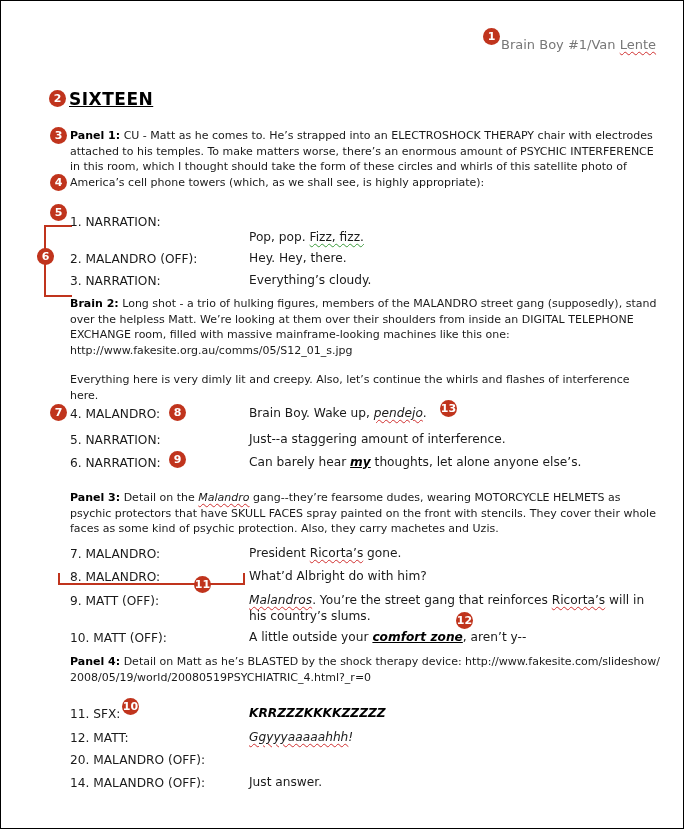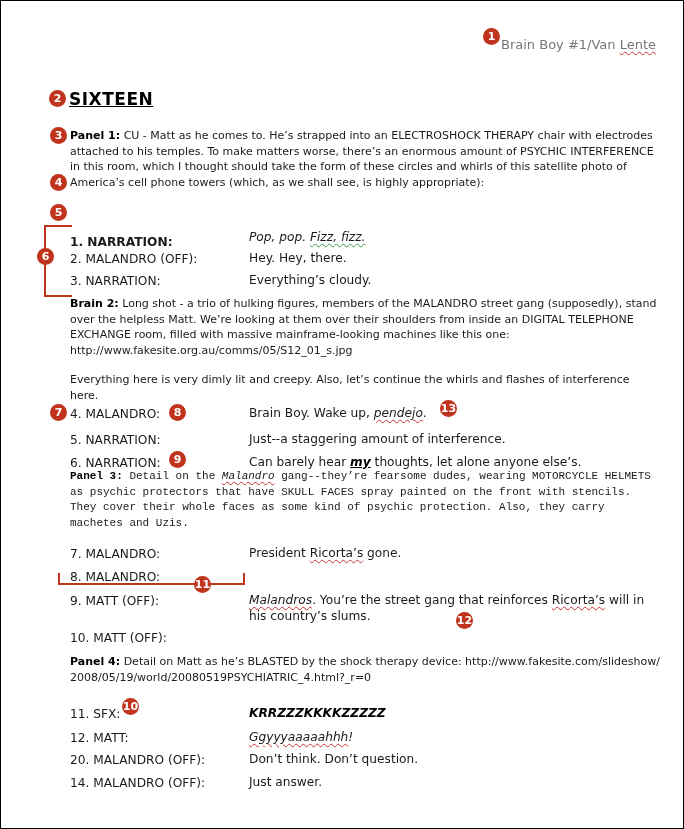--- a/index.html
+++ b/index.html
@@ -52,22 +52,22 @@
   <div class="title">SIXTEEN</div>
 
   <div class="badge" style="left:49px;top:126px;">3</div>
   <div class="badge" style="left:49px;top:173px;">4</div>
   <div class="para" style="top:127px;"><b>Panel 1:</b><span> CU - Matt as he comes to. He’s strapped into an ELECTROSHOCK THERAPY chair with electrodes attached to his temples. To make matters worse, there’s an enormous amount of PSYCHIC INTERFERENCE in this room, which I thought should take the form of these circles and whirls of this satellite photo of America’s cell phone towers (which, as we shall see, is highly appropriate):</span></div>
   <div class="badge" style="left:49px;top:203px;">5</div>
 
   <div class="bracket" style="left:43px;top:224px;width:26px;height:68px;border-width:2px 0 2px 2px;"></div>
   <div class="badge" style="left:36px;top:247px;">6</div>
 
-  <div class="speaker" style="top:234px;font-weight:bold;">1. NARRATION:</div>
-  <div class="speech" style="top:229px;font-style:italic;"><span>Pop, pop. </span><span class="spell-green">Fizz, fizz.</span></div>
+  <div class="speaker" style="top:214px;">1. NARRATION:</div>
+  <div class="speech" style="top:229px;"><span>Pop, pop. </span><span class="spell-green">Fizz, fizz.</span></div>
 
   <div class="speaker" style="top:251px;">2. MALANDRO (OFF):</div>
   <div class="speech" style="top:250px;">Hey. Hey, there.</div>
 
   <div class="speaker" style="top:273px;">3. NARRATION:</div>
   <div class="speech" style="top:272px;">Everything’s cloudy.</div>
 
   <div class="para" style="top:295px;"><b>Brain 2:</b><span> Long shot - a trio of hulking figures, members of the MALANDRO street gang (supposedly), stand over the helpless Matt. We’re looking at them over their shoulders from inside an DIGITAL TELEPHONE EXCHANGE room, filled with massive mainframe-looking machines like this one: http://www.fakesite.org.au/comms/05/S12_01_s.jpg</span></div>
   <div class="para" style="top:371px;">Everything here is very dimly lit and creepy. Also, let’s continue the whirls and flashes of interference here.</div>
 
@@ -77,44 +77,45 @@
   <div class="speech" style="top:405px;"><span>Brain Boy. Wake up, </span><i class="spell">pendejo</i><span>.</span></div>
   <div class="badge" style="left:439px;top:399px;">13</div>
 
   <div class="speaker" style="top:432px;">5. NARRATION:</div>
   <div class="speech" style="top:431px;">Just--a staggering amount of interference.</div>
 
   <div class="speaker" style="top:455px;">6. NARRATION:</div>
   <div class="badge" style="left:168px;top:450px;">9</div>
   <div class="speech" style="top:454px;"><span>Can barely hear </span><b style="font-style:italic;text-decoration:underline;color:#000;">my</b><span> thoughts, let alone anyone else’s.</span></div>
 
-  <div class="para" style="top:468px;font-family:Liberation Mono, monospace;"><b>Panel 3:</b><span> Detail on the </span><i class="spell">Malandro</i><span> gang--they’re fearsome dudes, wearing MOTORCYCLE HELMETS as psychic protectors that have SKULL FACES spray painted on the front with stencils. They cover their whole faces as some kind of psychic protection. Also, they carry machetes and Uzis.</span></div>
+  <div class="para" style="top:489px;"><b>Panel 3:</b><span> Detail on the </span><i class="spell">Malandro</i><span> gang--they’re fearsome dudes, wearing MOTORCYCLE HELMETS as psychic protectors that have SKULL FACES spray painted on the front with stencils. They cover their whole faces as some kind of psychic protection. Also, they carry machetes and Uzis.</span></div>
 
   <div class="speaker" style="top:546px;">7. MALANDRO:</div>
   <div class="speech" style="top:545px;"><span>President </span><span class="spell">Ricorta’s</span><span> gone.</span></div>
 
   <div class="speaker" style="top:569px;">8. MALANDRO:</div>
+  <div class="speech" style="top:568px;">What’d Albright do with him?</div>
 
   <div class="bracket" style="left:57px;top:572px;width:183px;height:10px;border-width:0 2px 2px 2px;"></div>
   <div class="badge" style="left:193px;top:575px;">11</div>
 
   <div class="speaker" style="top:593px;">9. MATT (OFF):</div>
   <div class="speech" style="top:592px;"><i class="spell">Malandros</i><span>. You’re the street gang that reinforces </span><span class="spell">Ricorta’s</span><span> will in his country’s slums.</span></div>
   <div class="badge" style="left:455px;top:611px;">12</div>
 
   <div class="speaker" style="top:630px;">10. MATT (OFF):</div>
+  <div class="speech" style="top:629px;"><span>A little outside your </span><b style="font-style:italic;text-decoration:underline;color:#000;">comfort zone</b><span>, aren’t y--</span></div>
 
   <div class="para" style="top:653px;word-break:break-all;"><b>Panel 4:</b><span> Detail on Matt as he’s BLASTED by the shock therapy device: http://www.fakesite.com/slideshow/2008/05/19/world/20080519PSYCHIATRIC_4.html?_r=0</span></div>
 
   <div class="speaker" style="top:706px;">11. SFX:</div>
   <div class="badge" style="left:121px;top:697px;">10</div>
   <div class="speech" style="top:705px;"><b style="font-style:italic;color:#000;">KRRZZZKKKKZZZZZ</b></div>
 
   <div class="speaker" style="top:730px;">12. MATT:</div>
   <div class="speech" style="top:729px;"><i class="spell">Ggyyyaaaaahhh</i><i>!</i></div>
 
   <div class="speaker" style="top:752px;">20. MALANDRO (OFF):</div>
-  <div class="speech" style="top:751px;">Don’t think. Don’t question.</div>
 
   <div class="speaker" style="top:775px;">14. MALANDRO (OFF):</div>
   <div class="speech" style="top:774px;">Just answer.</div>
 
 </div>
 
 </body></html>

